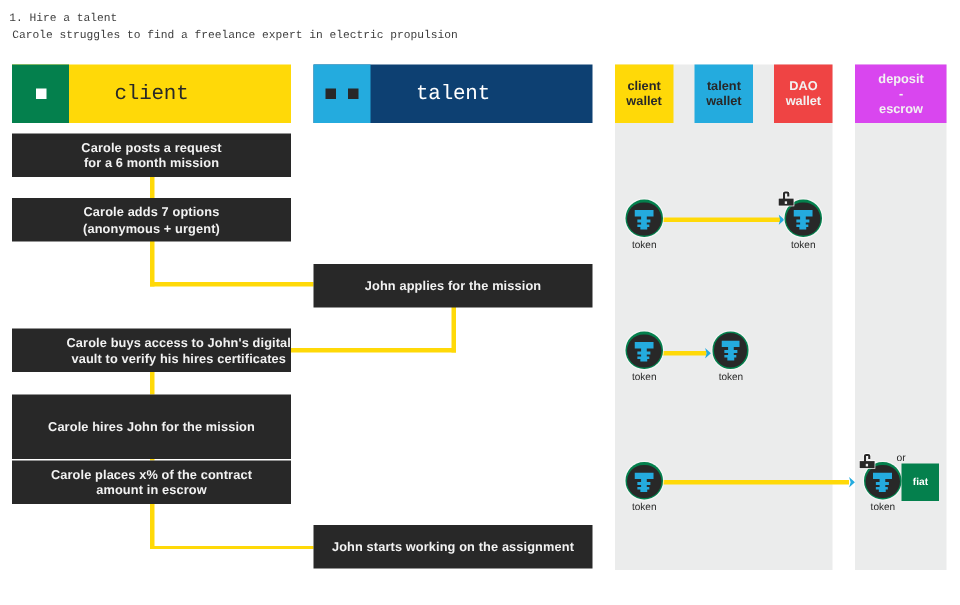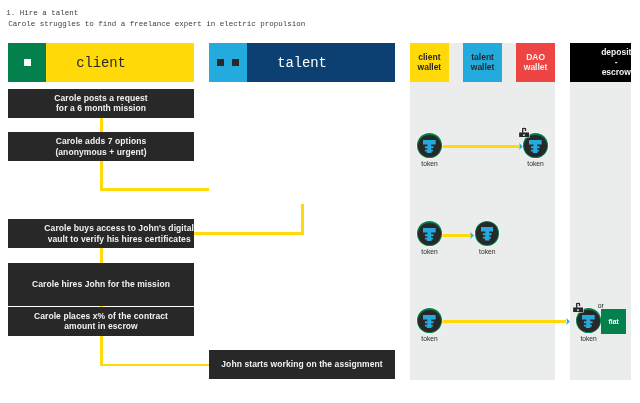--- a/index.html
+++ b/index.html
@@ -70,21 +70,21 @@
   .panel{position:absolute;top:43px;height:337.2px;background:#ebecec;}
   #panel-wallets{left:410px;width:144.8px;}
   #panel-escrow{left:570px;width:61.4px;}
 
   .wbox{position:absolute;top:43px;height:38.5px;display:flex;align-items:center;
         justify-content:center;text-align:center;font-size:8.5px;font-weight:600;
         line-height:10.2px;}
   #wbox-client{left:410px;width:38.8px;background:#ffd908;color:#282828;}
   #wbox-talent{left:463px;width:39.2px;background:#24abde;color:#282828;}
   #wbox-dao{left:516px;width:39.2px;background:#ef4444;color:#f2f2f2;}
-  #wbox-escrow{left:570px;width:61.4px;background:#000000;color:#f2f2f2;justify-content:flex-end;}
+  #wbox-escrow{left:570px;width:61.4px;background:#d946ef;color:#f2f2f2;}
 
   
   .token{position:absolute;width:24.7px;height:24.7px;}
   .token .circ{position:absolute;left:0;top:0;width:24.7px;height:24.7px;border-radius:50%;
         background:#04804d;box-shadow:0 0 0 0.8px rgba(255,255,255,0.55);}
   .token .circ::after{content:"";position:absolute;left:1.2px;top:1.2px;width:22.3px;height:22.3px;
         border-radius:50%;background:#282828;}
   .token .glyph{position:absolute;left:5.8px;top:6.2px;width:12.7px;height:13.4px;display:block;}
   .tlabel{position:absolute;font-size:6.7px;font-weight:500;color:#282828;white-space:nowrap;
         text-align:center;}
@@ -132,20 +132,23 @@
   <div class="wire" style="left:100px;top:291.2px;width:2.8px;height:15.4px;"></div>
   <div class="wire" style="left:100px;top:334.8px;width:2.8px;height:31.7px;"></div>
   <div class="wire" style="left:100px;top:363.8px;width:109px;height:2.7px;"></div>
 
   <div class="step" id="step-0">
       <span><span>Carole posts a request</span><br><span>for a 6 month mission</span></span>
     </div>
   <div class="step" id="step-1">
       <span><span>Carole adds 7 options</span><br><span>(anonymous + urgent)</span></span>
     </div>
+  <div class="step" id="step-2">
+      <span><span>John applies for the mission</span></span>
+    </div>
   <div class="step" id="step-3">
       <span><span>Carole buys access to John's digital</span><br><span>vault to verify his hires certificates</span></span>
     </div>
   <div class="step" id="step-4">
       <span><span>Carole hires John for the mission</span></span>
     </div>
   <div class="step" id="step-5">
       <span><span>Carole places x% of the contract</span><br><span>amount in escrow</span></span>
     </div>
   <div class="step" id="step-6">

